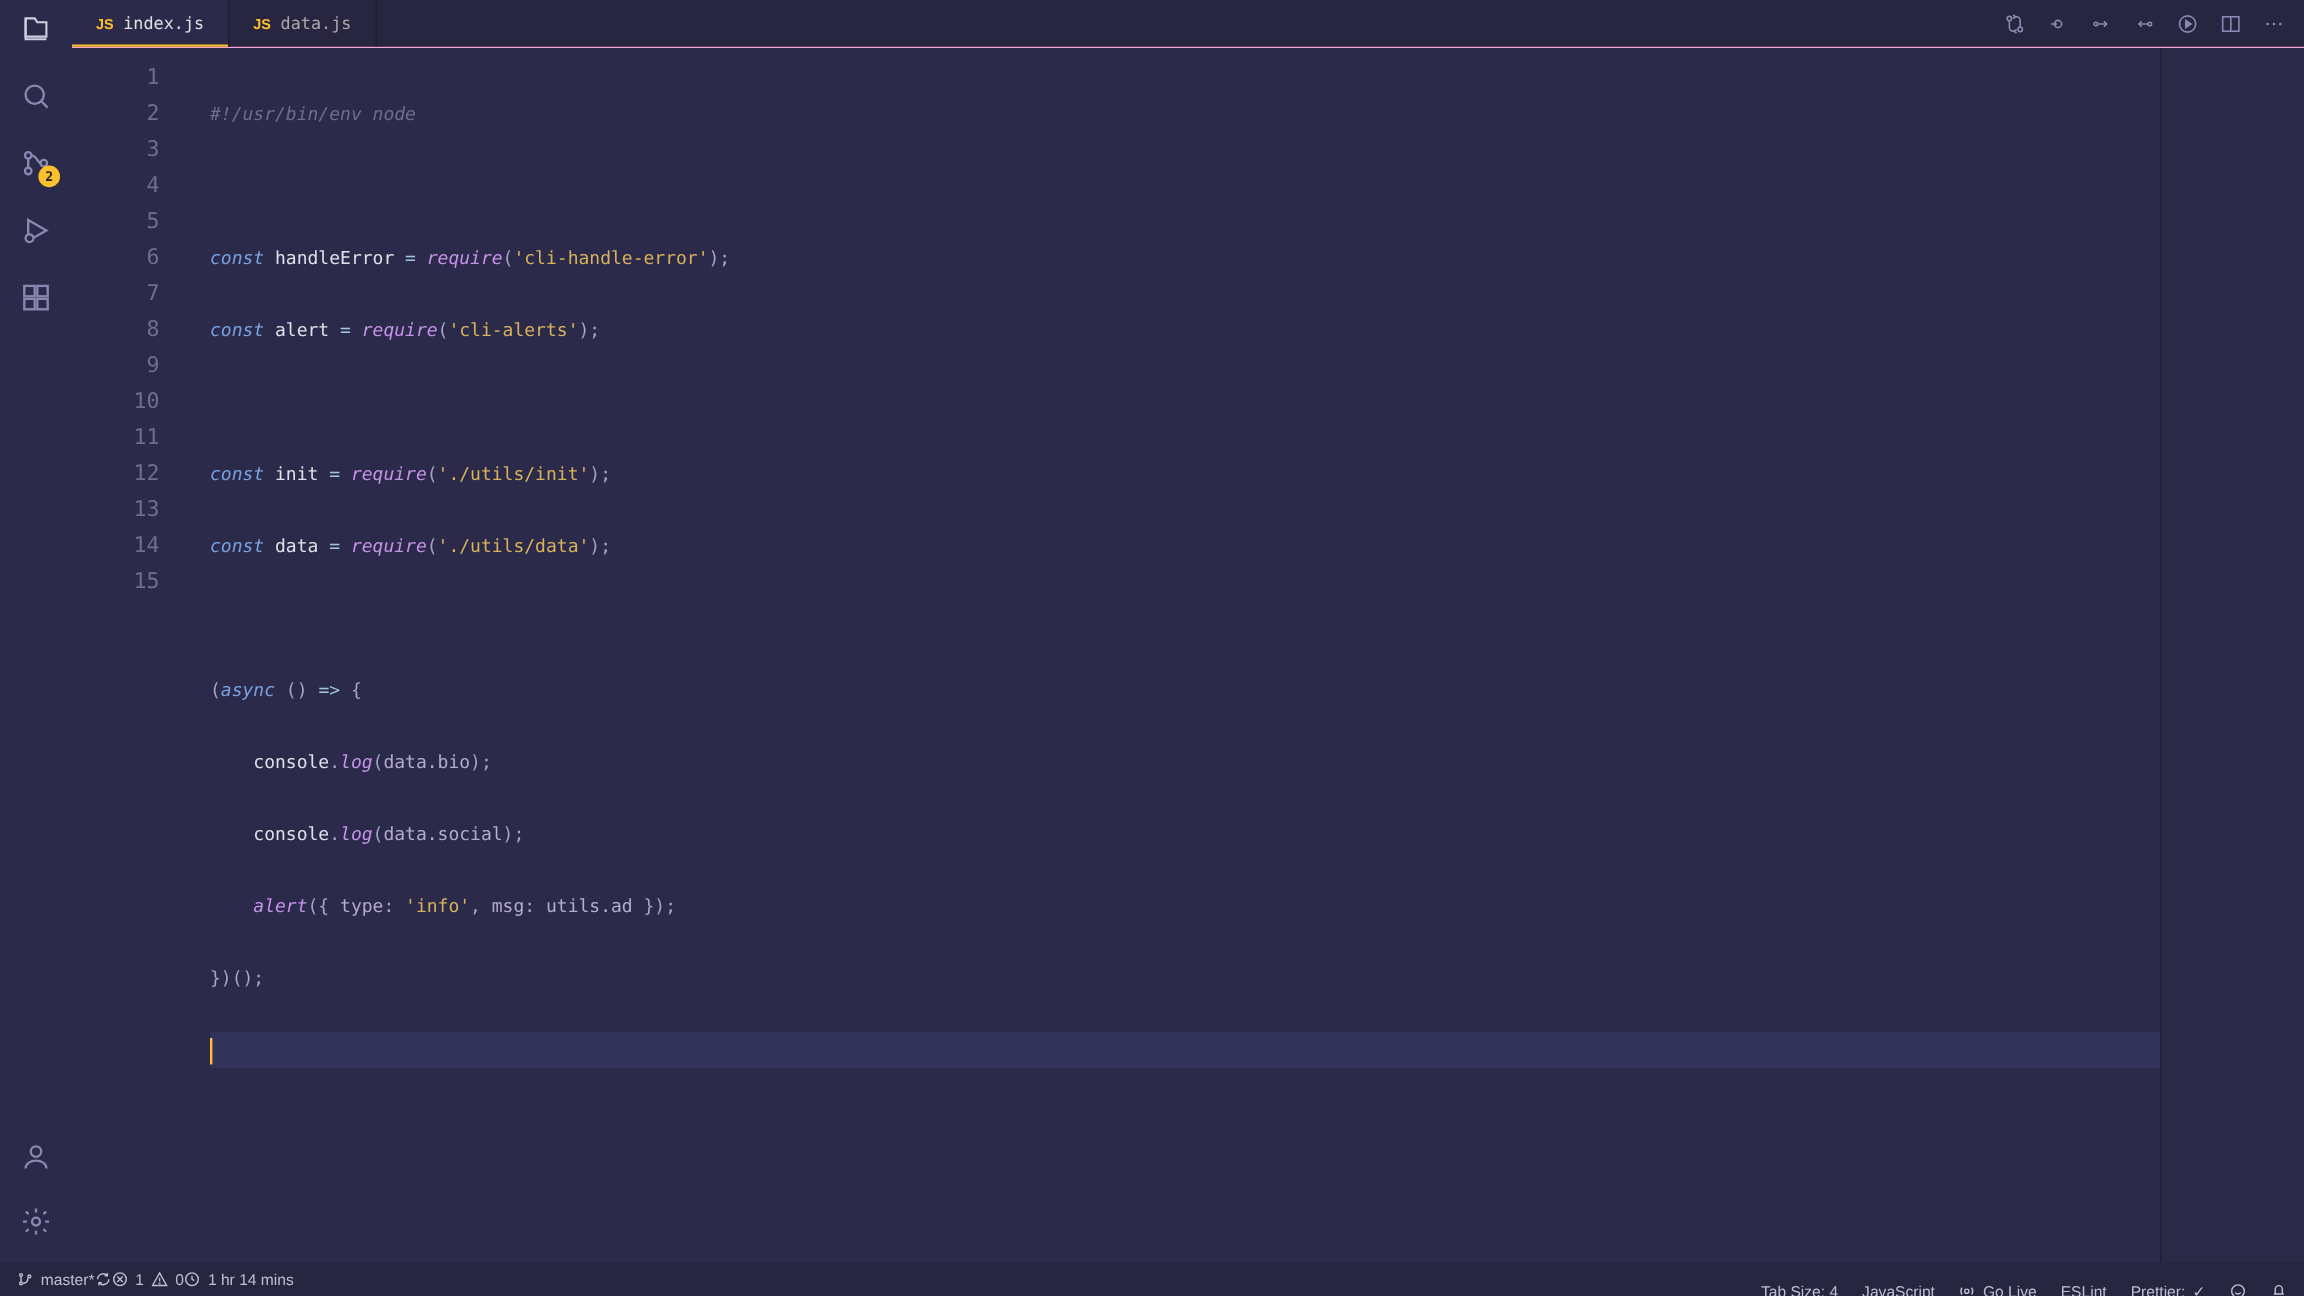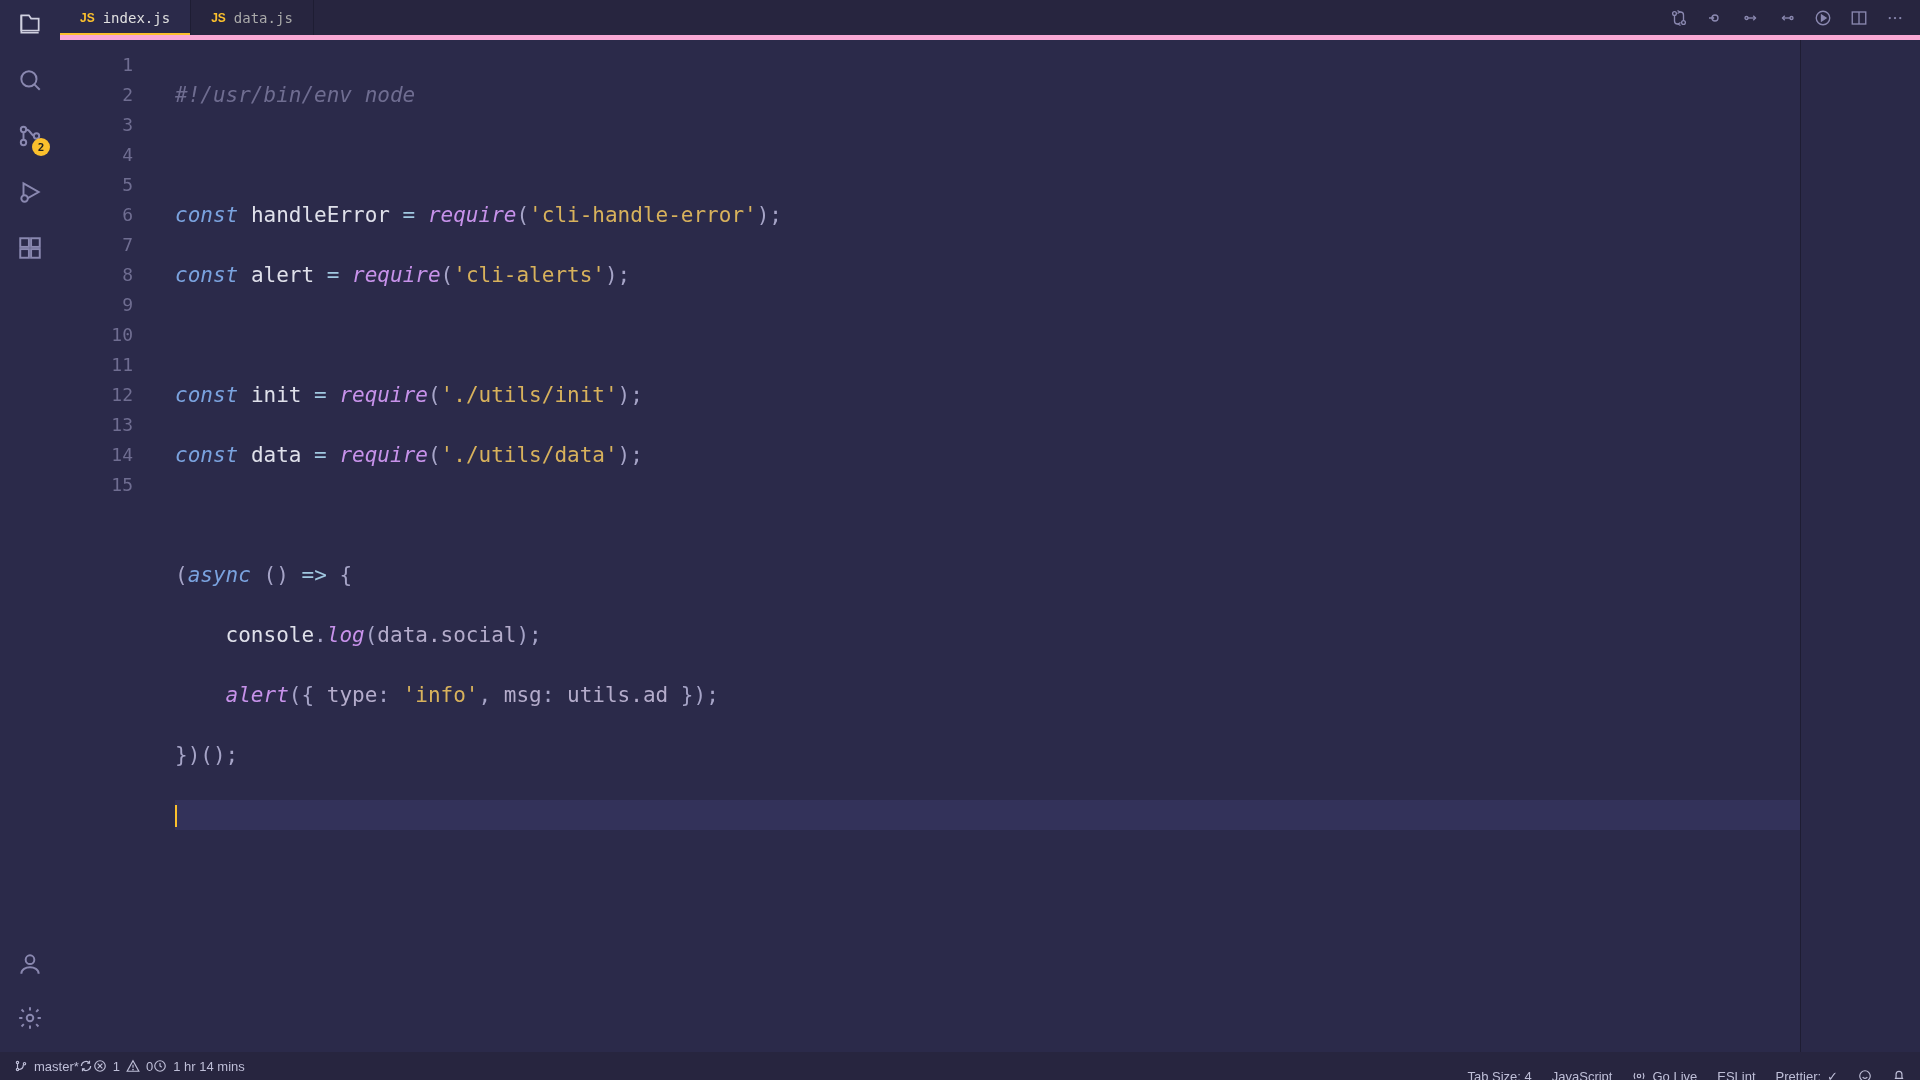--- a/index.html
+++ b/index.html
@@ -26,38 +26,38 @@
   .activity-icon { width: 28px; height: 28px; display:flex; align-items:center; justify-content:center; color:#8a88b0; cursor:pointer; position:relative; }
   .activity-icon.active { color:#d0d0e0; }
   .badge {
     position:absolute; bottom:-6px; right:-6px;
     background:#fbc02d; color:#222; font-size:11px; border-radius:50%;
     width:18px; height:18px; display:flex; align-items:center; justify-content:center; font-weight:bold;
   }
   .editor-col { flex:1; display:flex; flex-direction:column; min-width:0; }
   .tab-bar {
     height: 40px; background:#27253f; display:flex; align-items:center;
-    border-bottom: 5px solid #f9a8d4;
+    border-bottom: 1px solid #f9a8d4;
   }
   .tab {
     height:100%; padding:0 20px; display:flex; align-items:center; gap:8px;
     font-size:14px; color:#aaa; cursor:pointer;
     border-right:1px solid #1e1d33;
   }
   .tab.active { background:#2b2a4a; color:#e0e0e0; box-shadow: inset 0 -2px 0 #fbc02d; }
   .js-badge { color:#fbc02d; font-weight:bold; font-family:sans-serif; font-size:12px; }
   .tab-actions { margin-left:auto; display:flex; gap:18px; padding-right:16px; }
   .tab-actions .icon { color:#8a88b0; cursor:pointer; display:flex; align-items:center; }
   .editor-body { flex:1; display:flex; background:#2b2a4a; overflow:hidden; position:relative; }
   .gutter {
     width: 95px; text-align:right; padding:10px 22px 0 0;
     color:#6f6d91; user-select:none; font-size:18px; line-height:30px;
   }
   .code {
-    flex:1; padding:10px 0 0 20px; font-size:21px; line-height:30px;
+    flex:1; padding:10px 0 0 20px; font-size:15px; line-height:30px;
     white-space:pre; color:#c0c0d0;
   }
   .code .line { height:30px; display:block; }
   .current-line { background:#33325a; }
   .cursor { display:inline-block; width:2px; height:22px; background:#fbc02d; vertical-align:middle; }
   
   .kw { color:#7aa2de; font-style:italic; }
   .fn { color:#c792ea; font-style:italic; }
   .str { color:#d8b25c; }
   .var { color:#dfe0ea; }
@@ -217,20 +217,21 @@
       <div class="code">
 <span class="line"><span class="com">#!/usr/bin/env node</span></span>
 <span class="line"></span>
 <span class="line"><span class="kw">const</span> <span class="var">handleError</span> <span class="op">=</span> <span class="fn">require</span><span class="punc">(</span><span class="str">'cli-handle-error'</span><span class="punc">);</span></span>
 <span class="line"><span class="kw">const</span> <span class="var">alert</span> <span class="op">=</span> <span class="fn">require</span><span class="punc">(</span><span class="str">'cli-alerts'</span><span class="punc">);</span></span>
 <span class="line"></span>
 <span class="line"><span class="kw">const</span> <span class="var">init</span> <span class="op">=</span> <span class="fn">require</span><span class="punc">(</span><span class="str">'./utils/init'</span><span class="punc">);</span></span>
 <span class="line"><span class="kw">const</span> <span class="var">data</span> <span class="op">=</span> <span class="fn">require</span><span class="punc">(</span><span class="str">'./utils/data'</span><span class="punc">);</span></span>
 <span class="line"></span>
 <span class="line"><span class="punc">(</span><span class="kw">async</span> <span class="punc">()</span> <span class="op">=&gt;</span> <span class="punc">{</span></span>
+<span class="line">    <span class="var">console</span><span class="punc">.</span><span class="fn">log</span><span class="punc">(</span><span class="prop">data.bio</span><span class="punc">);</span></span>
 <span class="line">    <span class="var">console</span><span class="punc">.</span><span class="fn">log</span><span class="punc">(</span><span class="prop">data.social</span><span class="punc">);</span></span>
 <span class="line">    <span class="fn">alert</span><span class="punc">({ </span><span class="prop">type</span><span class="punc">:</span> <span class="str">'info'</span><span class="punc">, </span><span class="prop">msg</span><span class="punc">:</span> <span class="prop">utils.ad</span> <span class="punc">});</span></span>
 <span class="line"><span class="punc">})();</span></span>
 <span class="line current-line"><span class="cursor"></span></span>
       </div>
       <div class="minimap"></div>
     </div>
   </div>
 </div>
 

